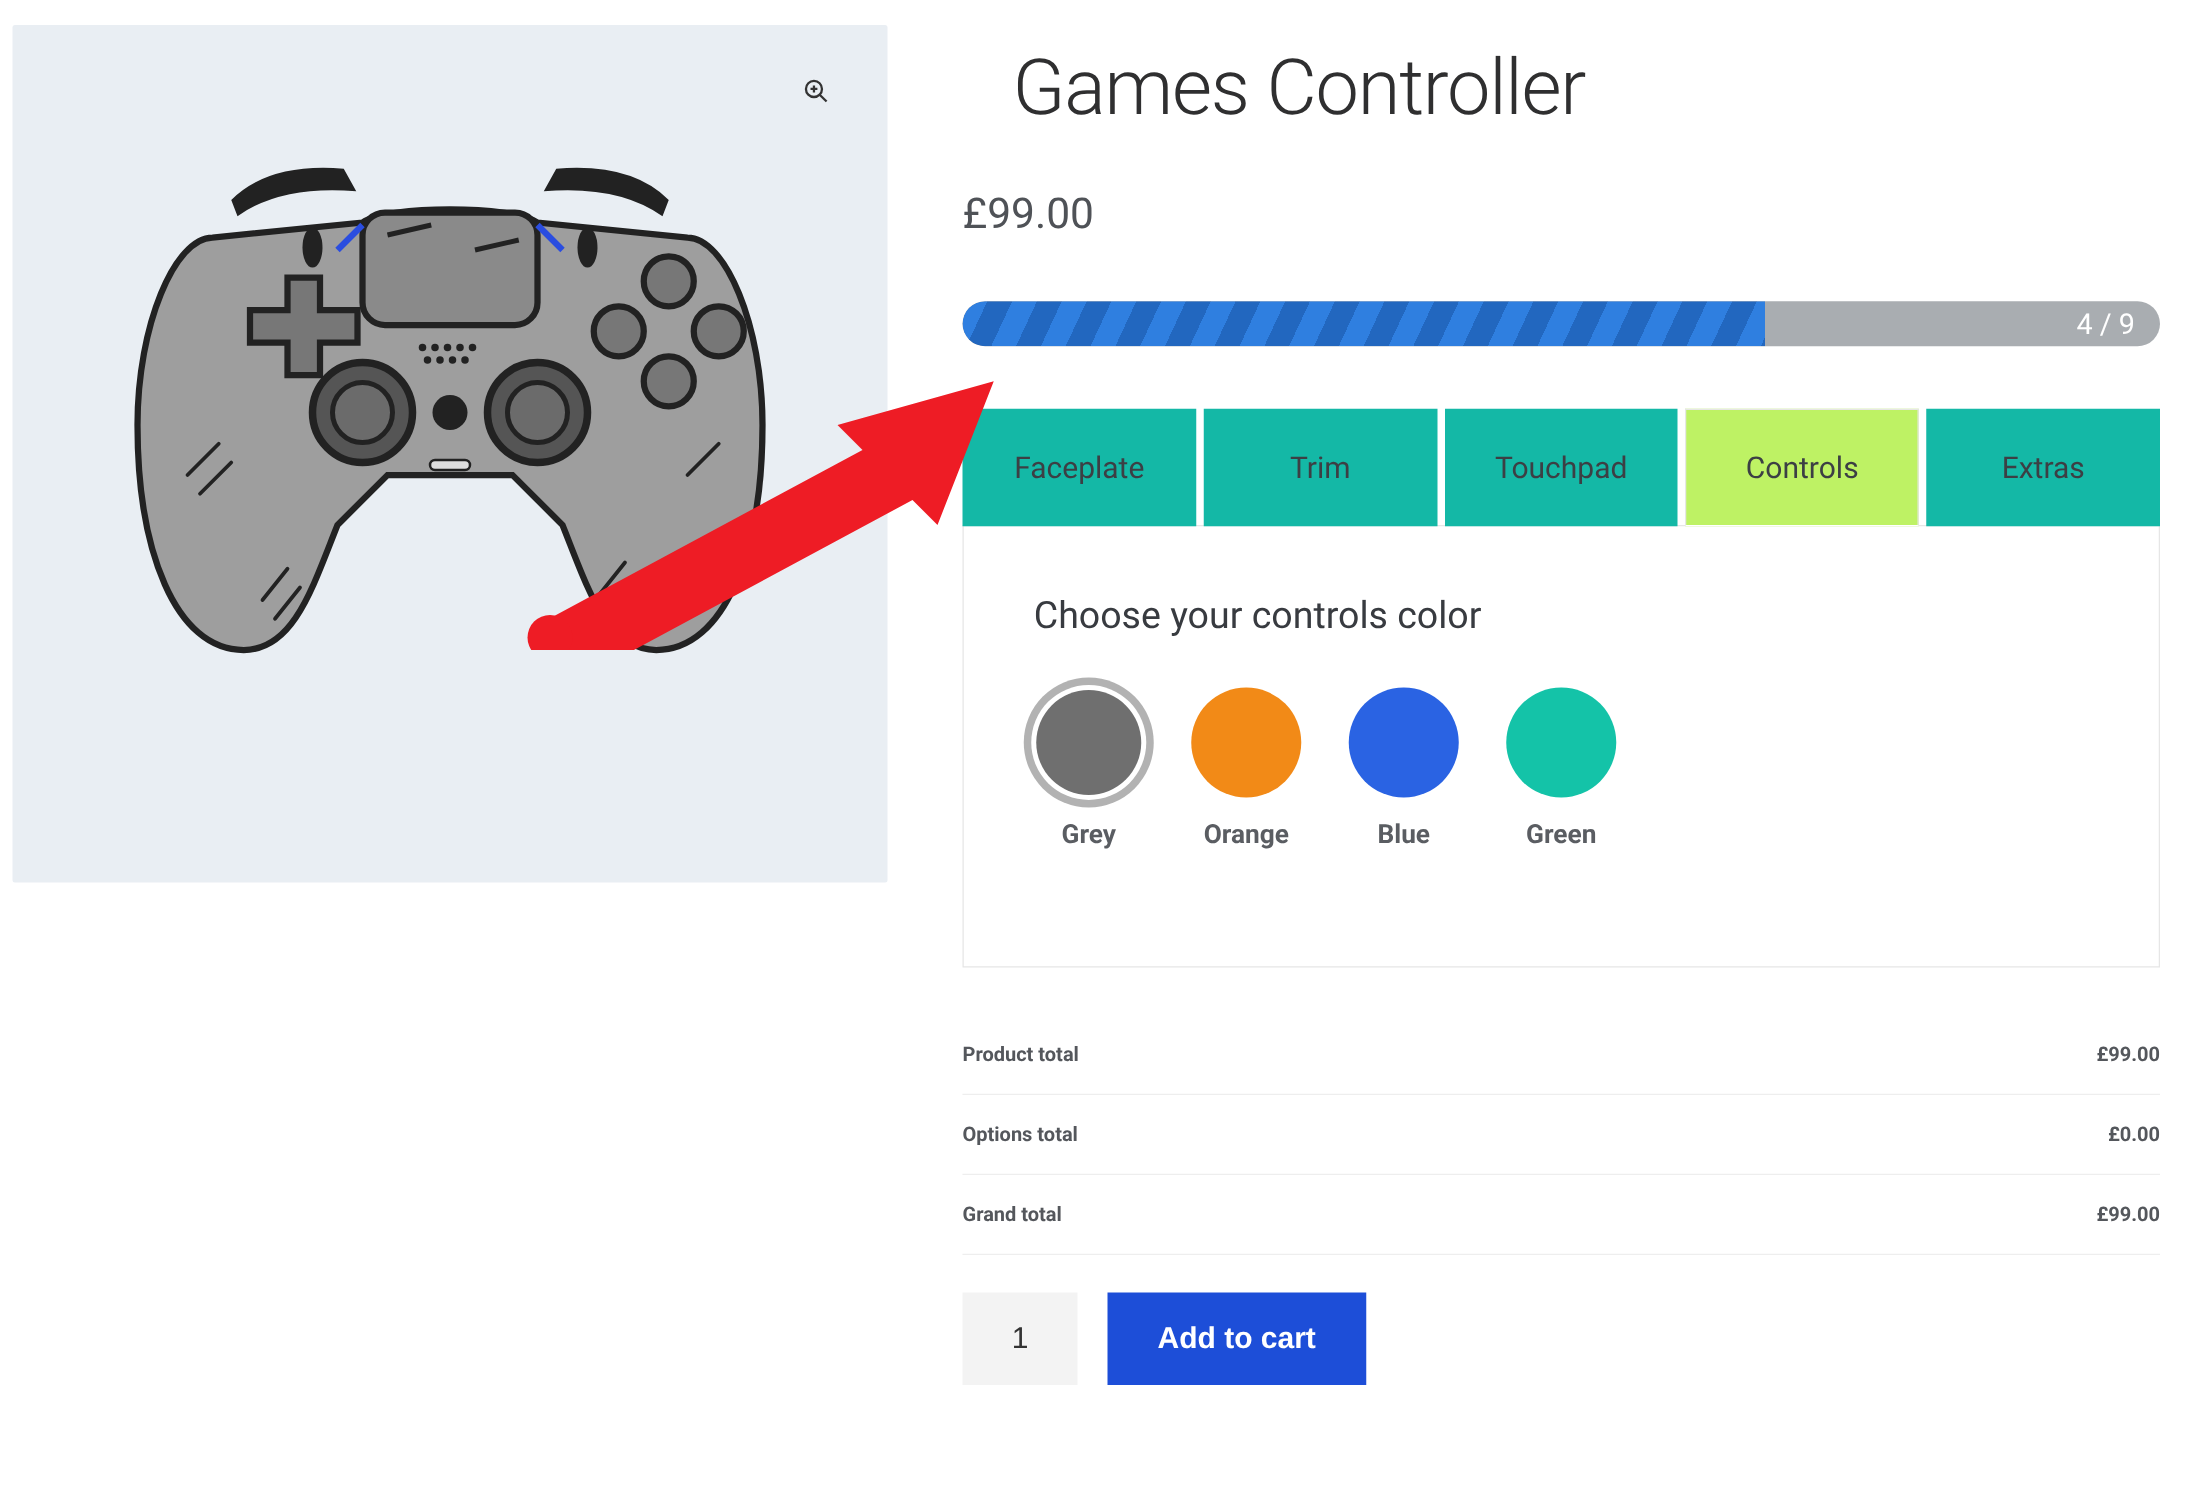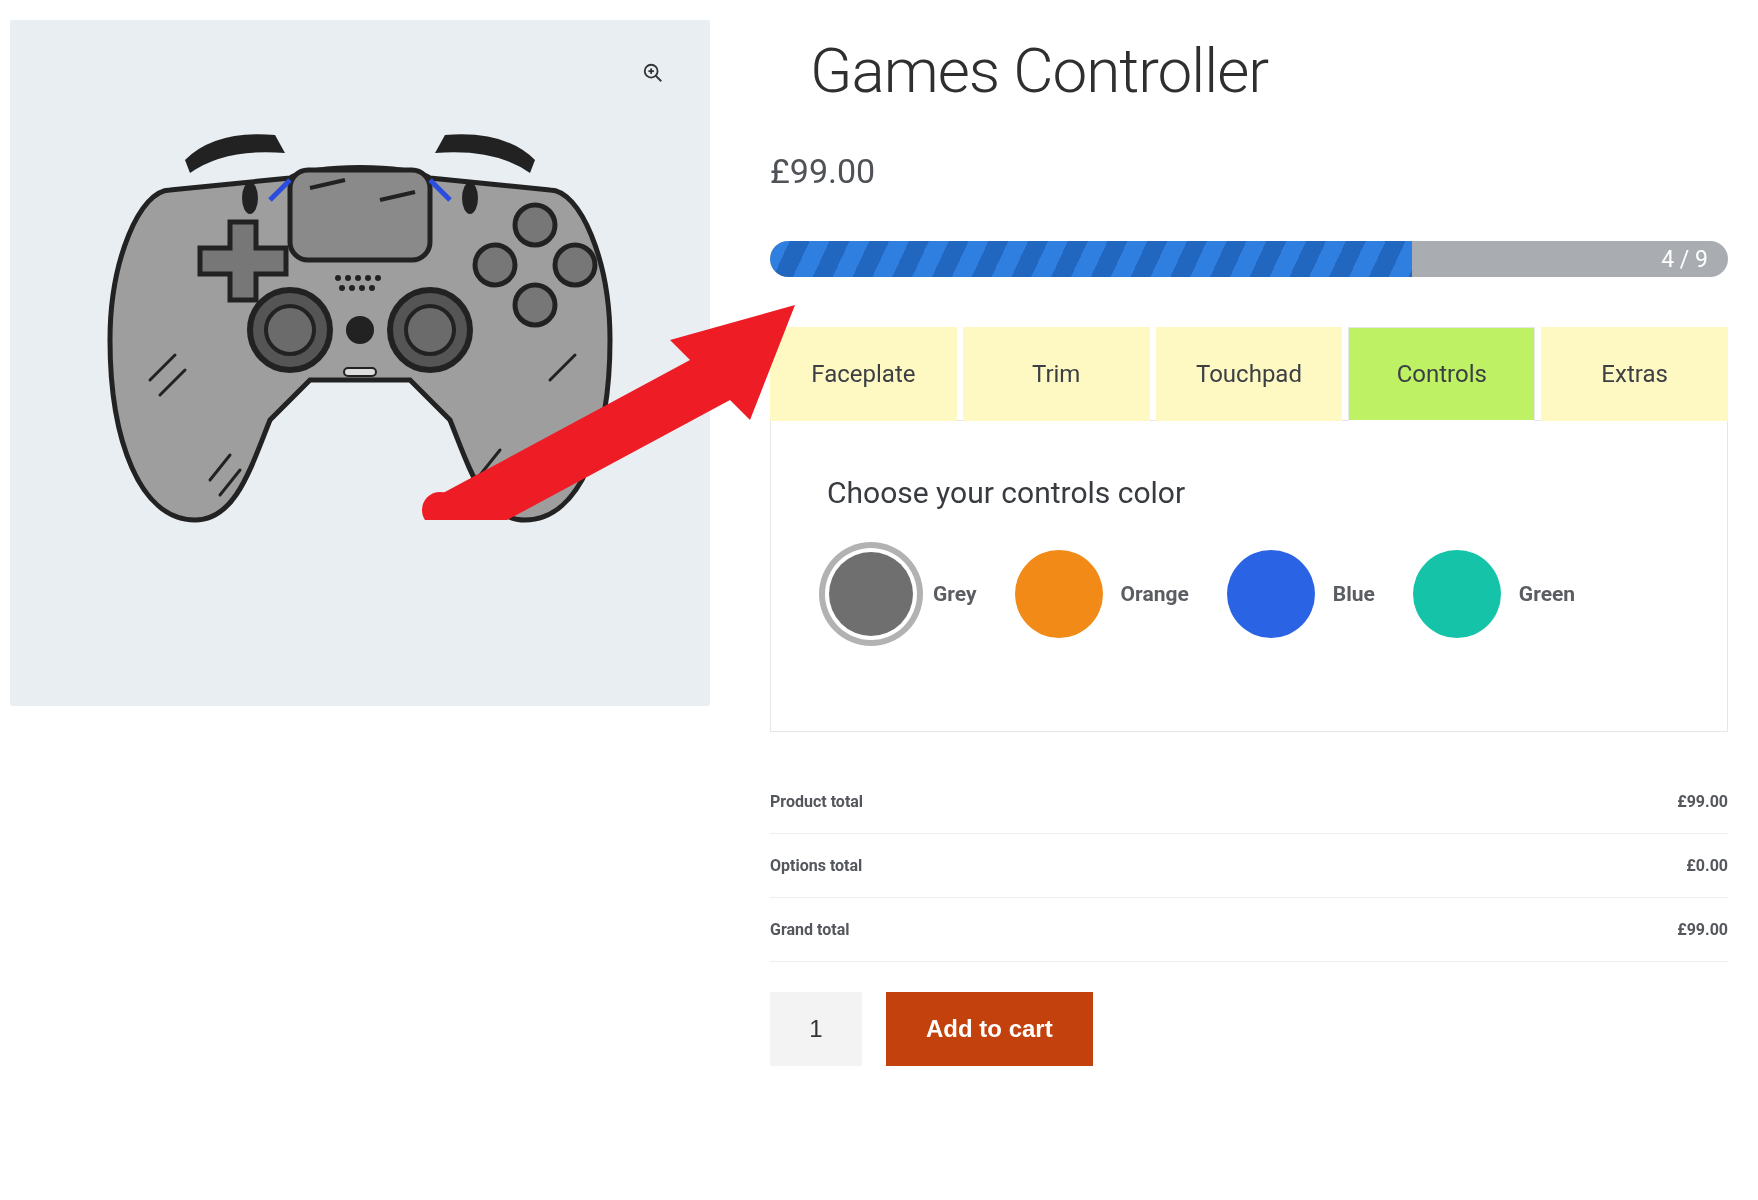--- a/index.html
+++ b/index.html
@@ -21,41 +21,41 @@
   .product-title { font-size: 62px; font-weight: 300; color: #2f2f30; margin-top: 14px; margin-bottom: 44px; letter-spacing: -1px; margin-left: 40px; }
   .product-price { font-size: 34px; font-weight: 400; color: #4f5257; margin-bottom: 50px; }
 
   
   .progress-wrap { position: relative; width: 100%; height: 36px; background: #a9adb1; border-radius: 18px; overflow: hidden; margin-bottom: 50px; }
   .progress-fill { position: absolute; left: 0; top: 0; height: 100%; width: 67%; background: repeating-linear-gradient(115deg, #2f7fe0 0 18px, #2267bf 18px 36px); border-radius: 18px 0 0 18px; }
   .progress-label { position: absolute; right: 20px; top: 0; height: 100%; display: flex; align-items: center; color: #fff; font-size: 23px; font-weight: 400; }
 
   
   .tabs { display: flex; gap: 6px; margin-bottom: 0; }
-  .tab { flex: 1; background: #fef9c3; text-align: center; padding: 32px 10px; font-size: 24px; color: #3c3f44; cursor: pointer; border: 1px solid transparent; }
+  .tab { flex: 1; background: #14b8a6; text-align: center; padding: 32px 10px; font-size: 24px; color: #3c3f44; cursor: pointer; border: 1px solid transparent; }
   .tab.active { background: #bef264; border: 1px solid #e6e6e6; border-bottom: 1px solid #fff; position: relative; z-index: 2; }
   .tab-body { border: 1px solid #e6e6e6; padding: 54px 56px 93px 56px; margin-top: -1px; }
   .tab-heading { font-size: 30px; font-weight: 400; color: #383b40; margin-bottom: 40px; }
 
   
   .swatch-row { display: flex; gap: 38px; }
-  .swatch { display: flex; flex-direction: row; align-items: center; gap: 18px; cursor: pointer; text-align: center; }
+  .swatch { display: flex; flex-direction: column; align-items: center; gap: 18px; cursor: pointer; text-align: center; }
   .swatch-circle { width: 88px; height: 88px; border-radius: 50%; }
   .swatch.selected .swatch-circle { width: 84px; height: 84px; box-shadow: 0 0 0 4px #fff, 0 0 0 10px #b2b2b2; margin:2px; }
   .swatch-label { font-size: 21px; font-weight: 700; color: #5a5d62; }
 
   
   .totals { margin-top: 38px; border-top: 0; }
   .total-row { display: flex; justify-content: space-between; align-items: center; padding: 22px 0; border-bottom: 1px solid #eee; font-size: 16px; font-weight: 700; color: #54575c; }
   .total-row:last-of-type { border-bottom: 1px solid #eee; }
 
   
   .cart-row { display: flex; align-items: stretch; gap: 24px; margin-top: 30px; }
   .qty-input { width: 92px; height: 74px; background: #f3f3f3; border: none; text-align: center; font-size: 24px; color: #333; }
-  .add-cart-btn { height: 74px; padding: 0 40px; background: #c2410c; color: #fff; border: none; font-size: 24px; font-weight: 700; cursor: pointer; }
+  .add-cart-btn { height: 74px; padding: 0 40px; background: #1d4ed8; color: #fff; border: none; font-size: 24px; font-weight: 700; cursor: pointer; }
 </style>
 </head>
 <body>
 
 <div class="page">
   <div class="left-col">
     <div class="image-panel">
       <div class="zoom-btn">
         <svg viewBox="0 0 24 24">
           <circle cx="10" cy="10" r="7" fill="none" stroke="#333" stroke-width="2"></circle>

